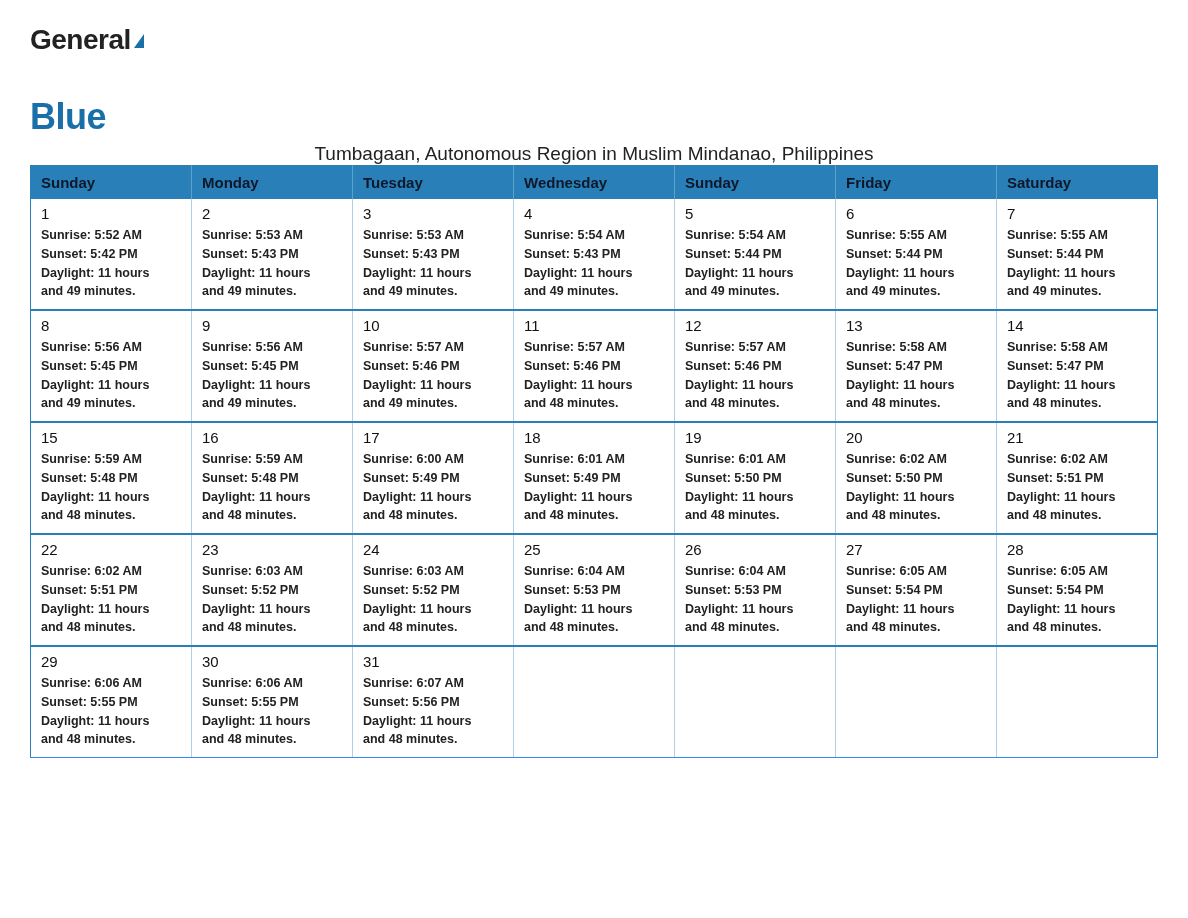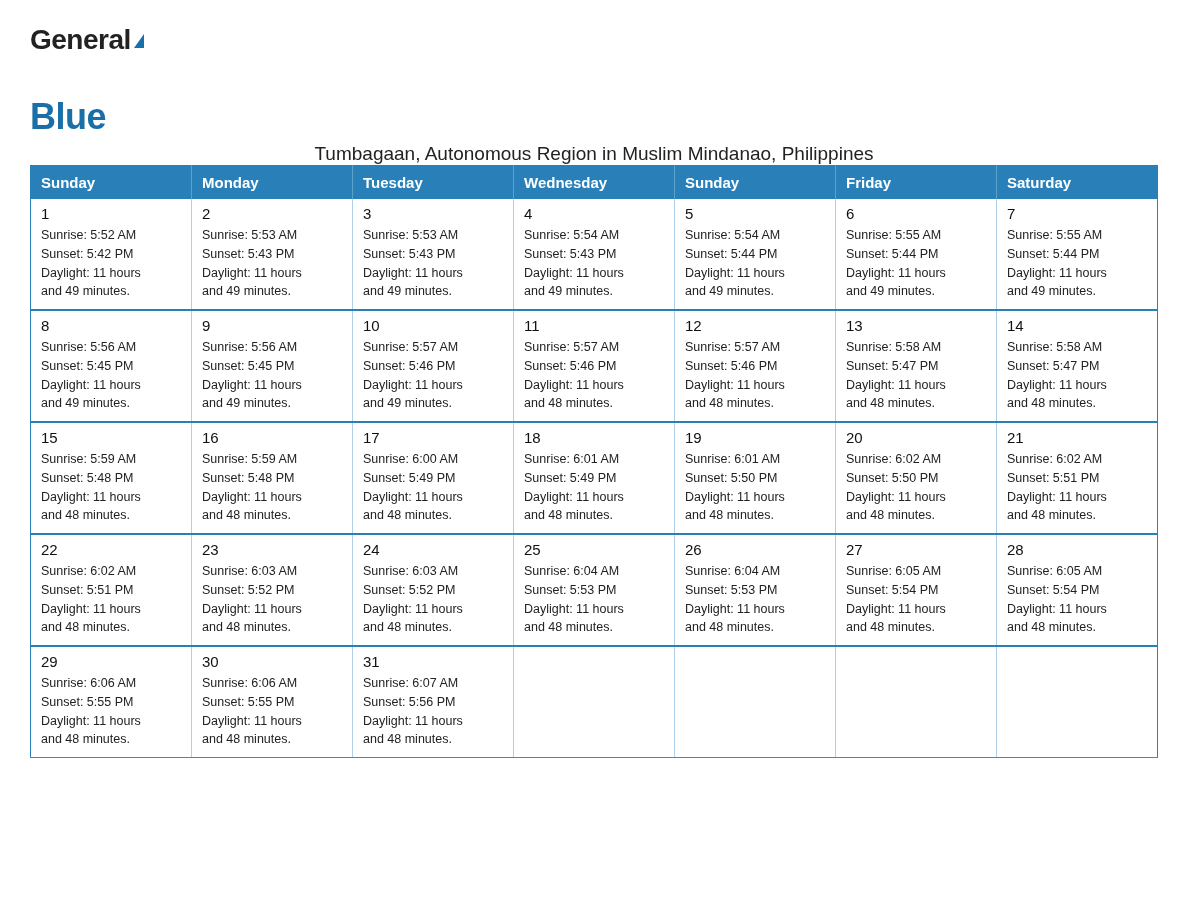--- a/index.html
+++ b/index.html
@@ -60,21 +60,21 @@
       color: #222;
       font-weight: normal;
     }
     .calendar-table {
       width: 100%;
       border-collapse: collapse;
       border: 1px solid #2980b9;
     }
     .calendar-table thead tr th {
       background-color: #2980b9;
-      color: #ffffff;
+      color: #0f172a;
       font-size: 15px;
       font-weight: bold;
       padding: 8px 10px;
       text-align: left;
       border-right: 1px solid #5ba3cc;
     }
     .calendar-table thead tr th:last-child {
       border-right: none;
     }
     .calendar-table tbody tr td {
@@ -97,20 +97,21 @@
       font-size: 15px;
       font-weight: normal;
       color: #111;
       display: block;
       margin-bottom: 4px;
     }
     .day-info {
       font-size: 12.5px;
       line-height: 1.5;
       color: #222;
+      font-weight: bold;
     }
     .empty-cell {
       background: #fff;
     }
   </style>
 </head>
 <body>
 
 <div class="header-area">
   <div class="logo">

